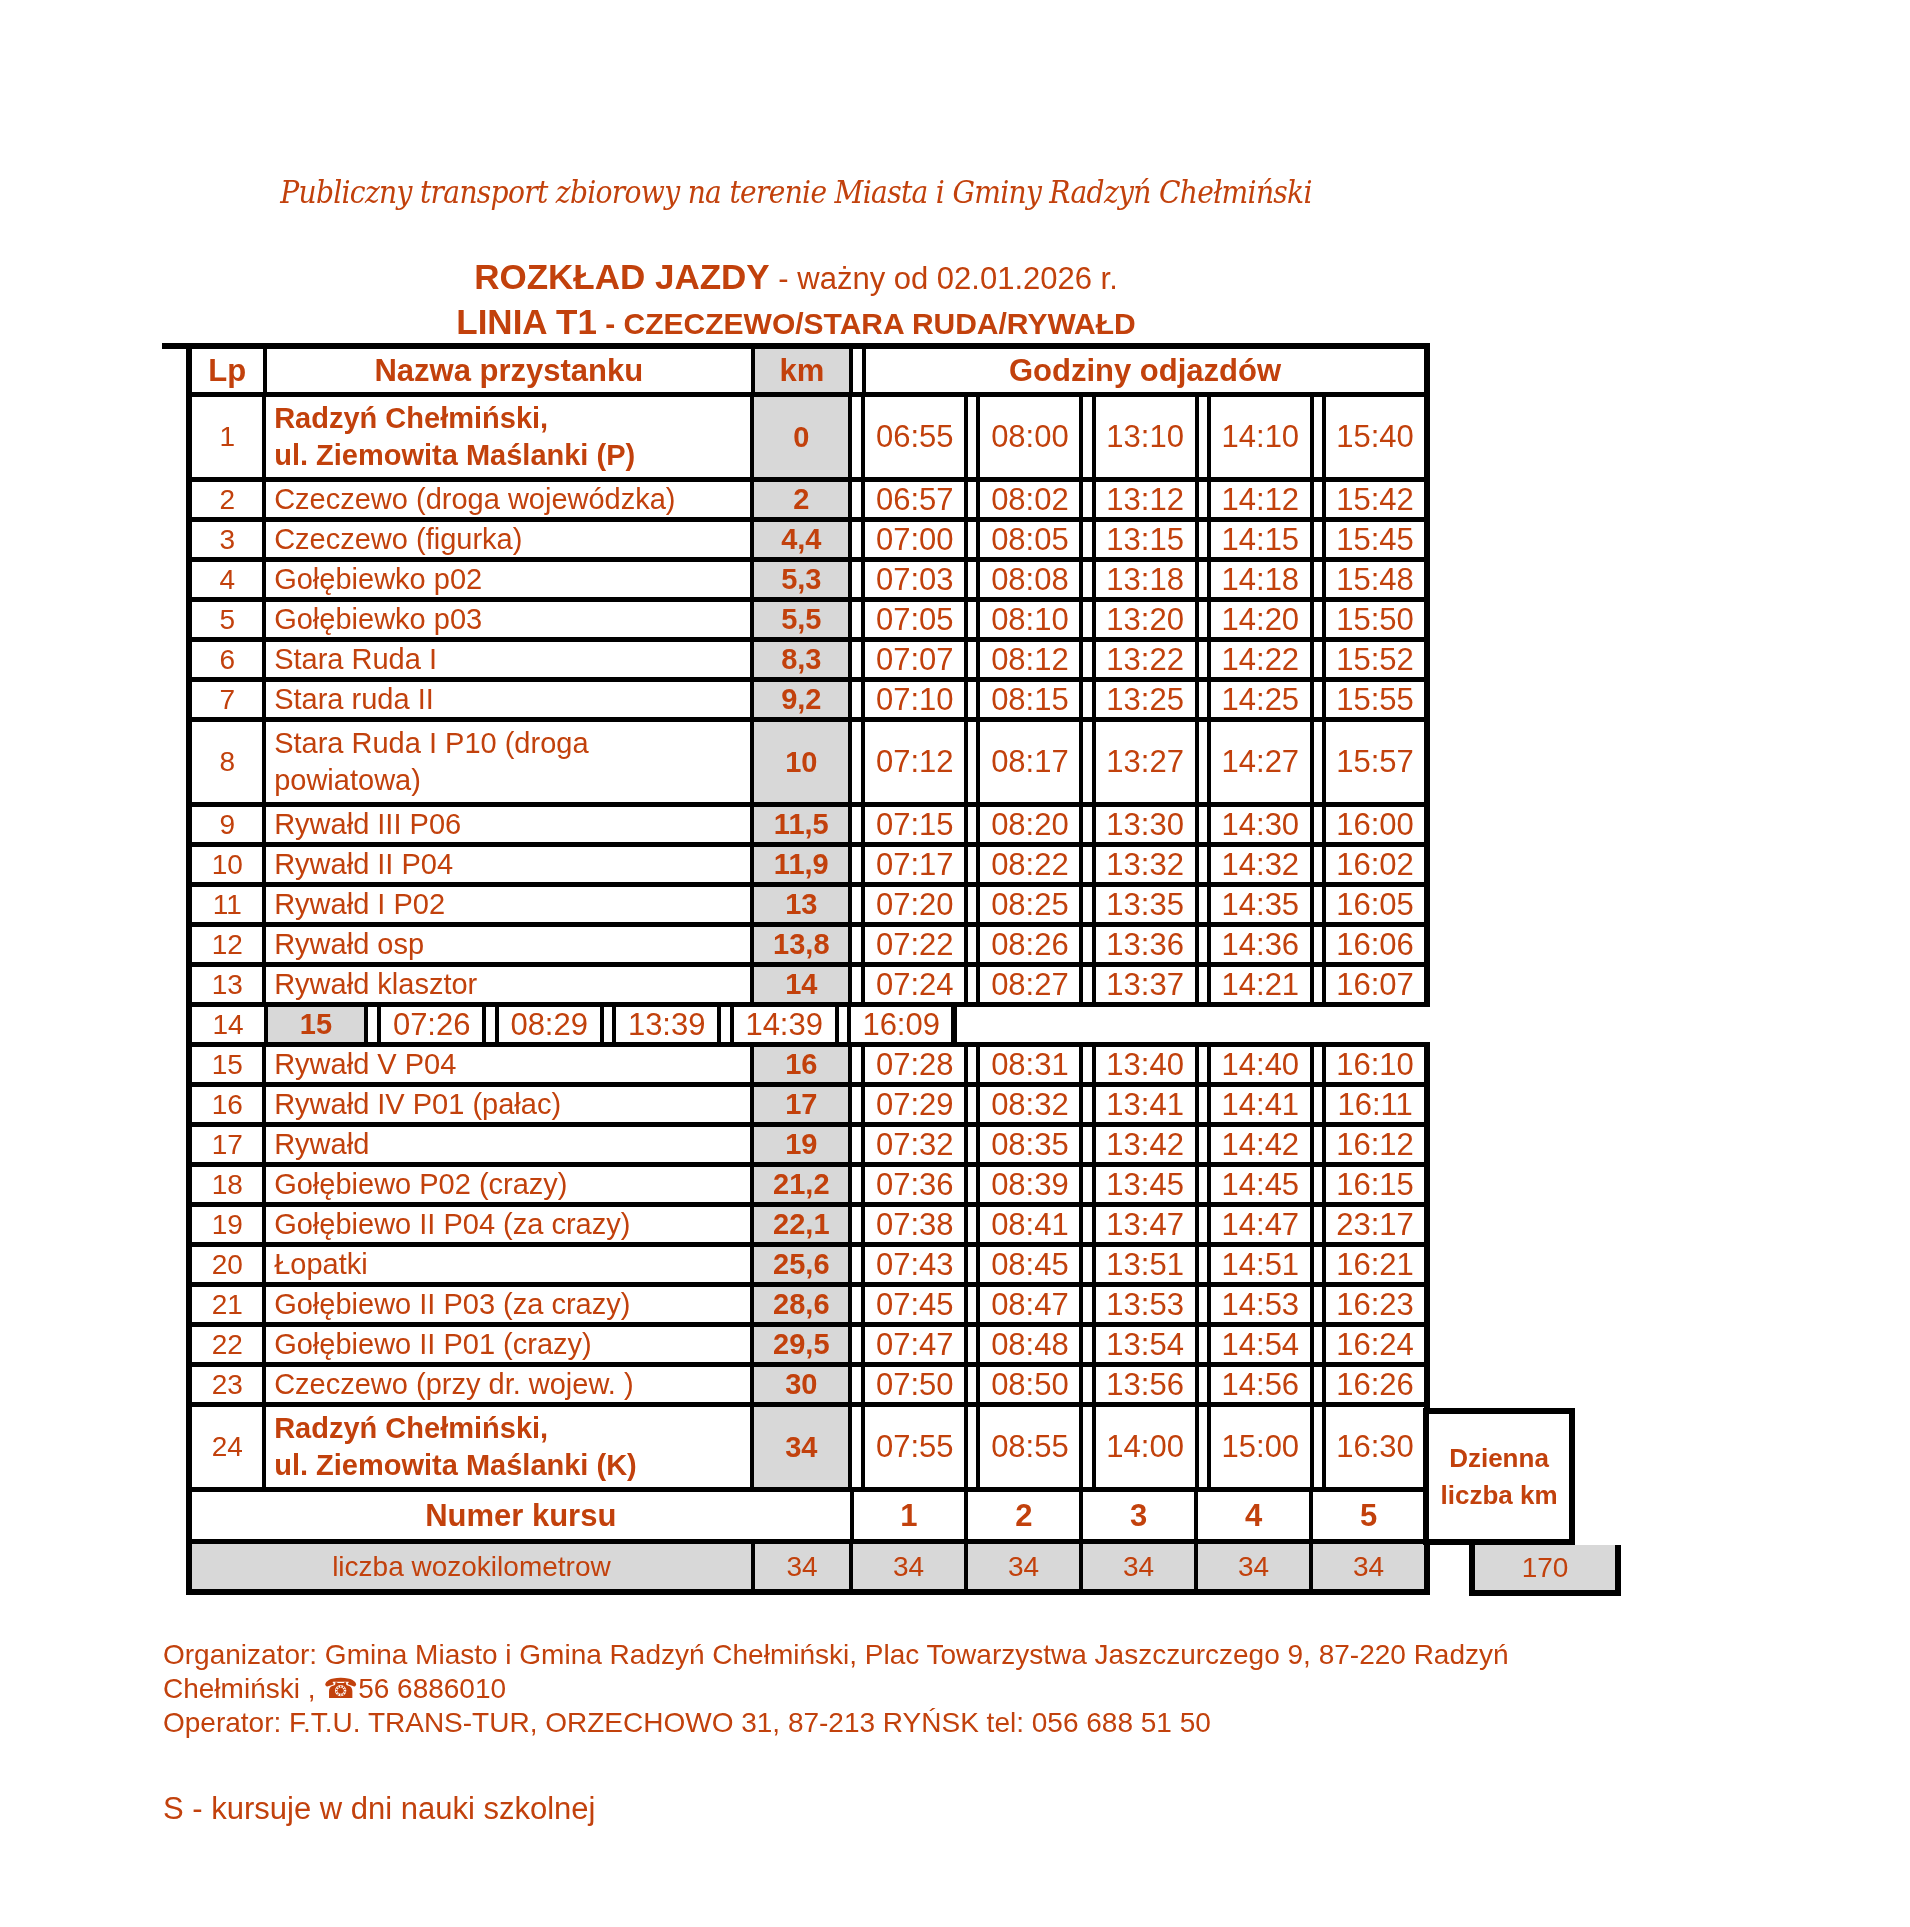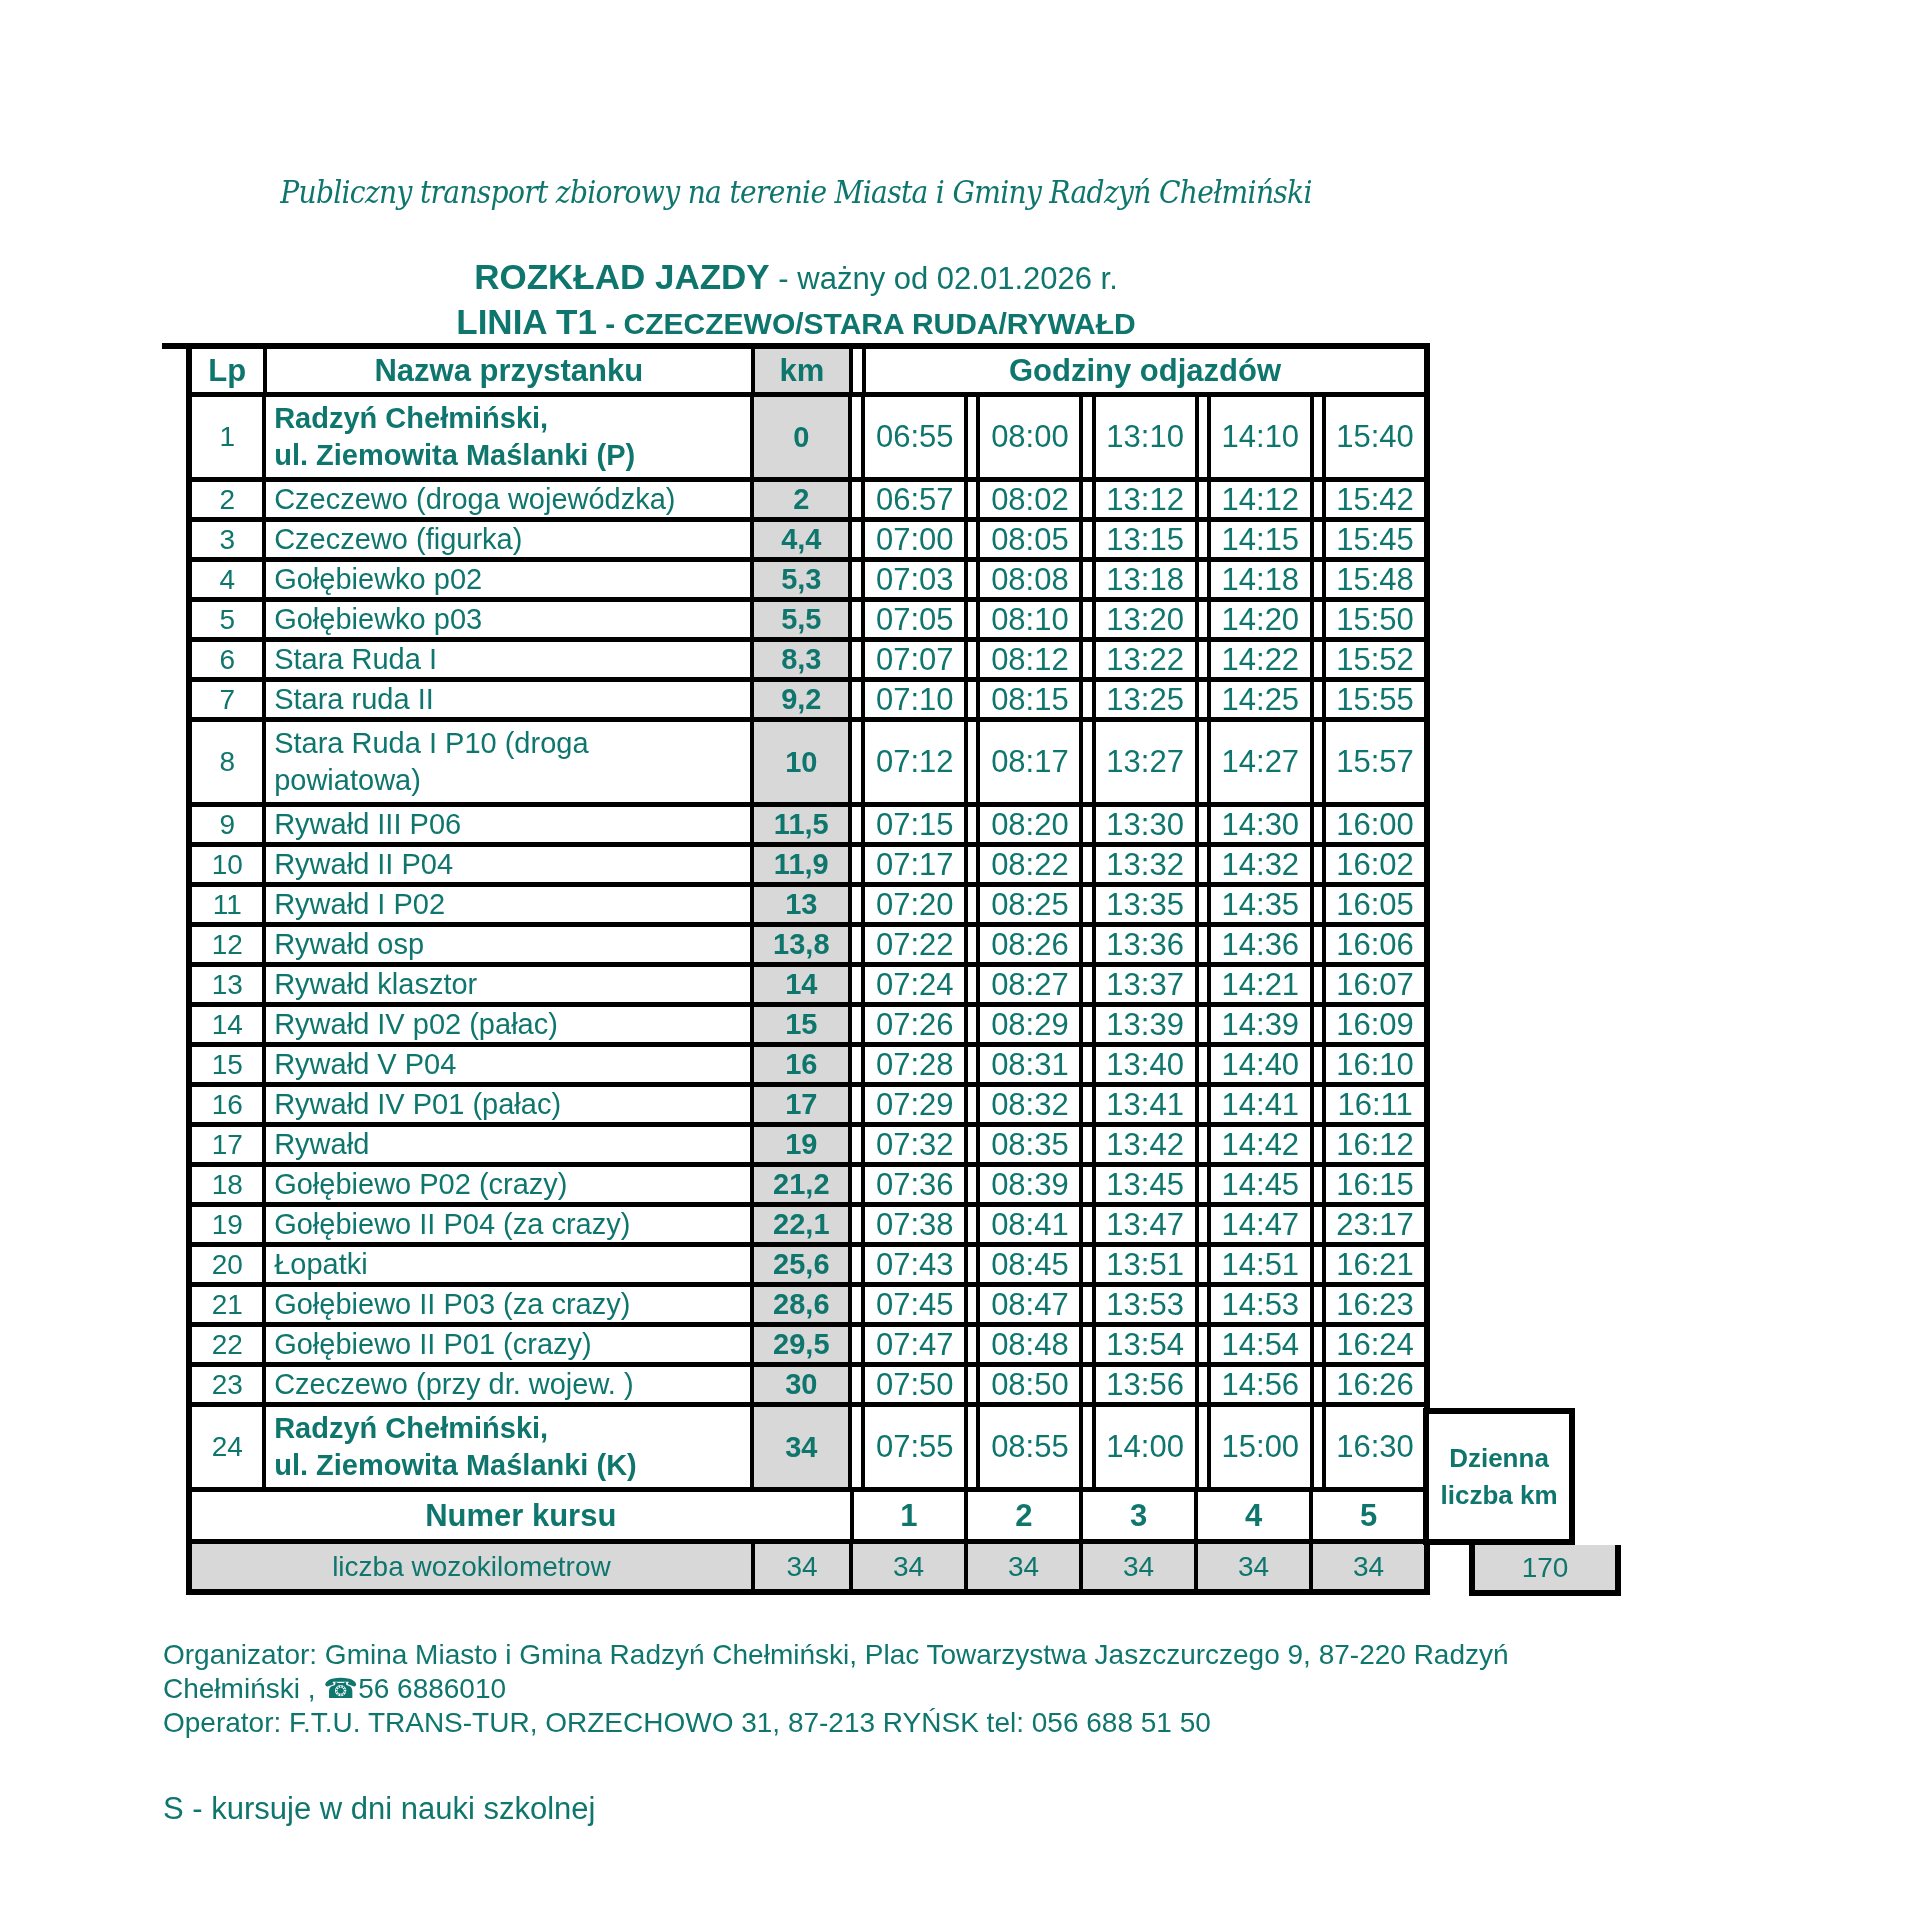--- a/index.html
+++ b/index.html
@@ -1,19 +1,19 @@
 <!DOCTYPE html>
 <html style="font-size:12.3px"><head>
 <meta charset="utf-8">
 <style>
   * { margin:0; padding:0; box-sizing:border-box; }
   html,body { background:#ffffff; }
   .page {
     position:relative; width:1911px; height:1908px; background:#ffffff;
-    font-family:"Liberation Sans","DejaVu Sans",sans-serif; color:#0f766e;
+    font-family:"Liberation Sans","DejaVu Sans",sans-serif; color:#c2410c;
     overflow:hidden;
   }
   
   .motto {
     position:absolute; top:173px; left:162px; width:1268px;
     text-align:center; font-family:"DejaVu Serif",serif; font-style:italic;
     font-size:32px; letter-spacing:-0.8px; transform:scaleX(0.88); transform-origin:center;
     white-space:nowrap;
   }
   .title { position:absolute; top:257px; left:162px; width:1268px; text-align:center; white-space:nowrap; }
@@ -290,21 +290,20 @@
           <div class="cell c-time">08:27</div>
           <div class="gap11"></div>
           <div class="cell c-time">13:37</div>
           <div class="gap11"></div>
           <div class="cell c-time">14:21</div>
           <div class="gap11"></div>
           <div class="cell c-time last">16:07</div>
         </div>
         <div class="row body">
           <div class="cell c-lp">14</div>
-          <div class="cell c-nazwa">Rywałd IV  p02 (pałac)</div>
           <div class="cell c-km">15</div>
           <div class="gap12"></div>
           <div class="cell c-time">07:26</div>
           <div class="gap11"></div>
           <div class="cell c-time">08:29</div>
           <div class="gap11"></div>
           <div class="cell c-time">13:39</div>
           <div class="gap11"></div>
           <div class="cell c-time">14:39</div>
           <div class="gap11"></div>

